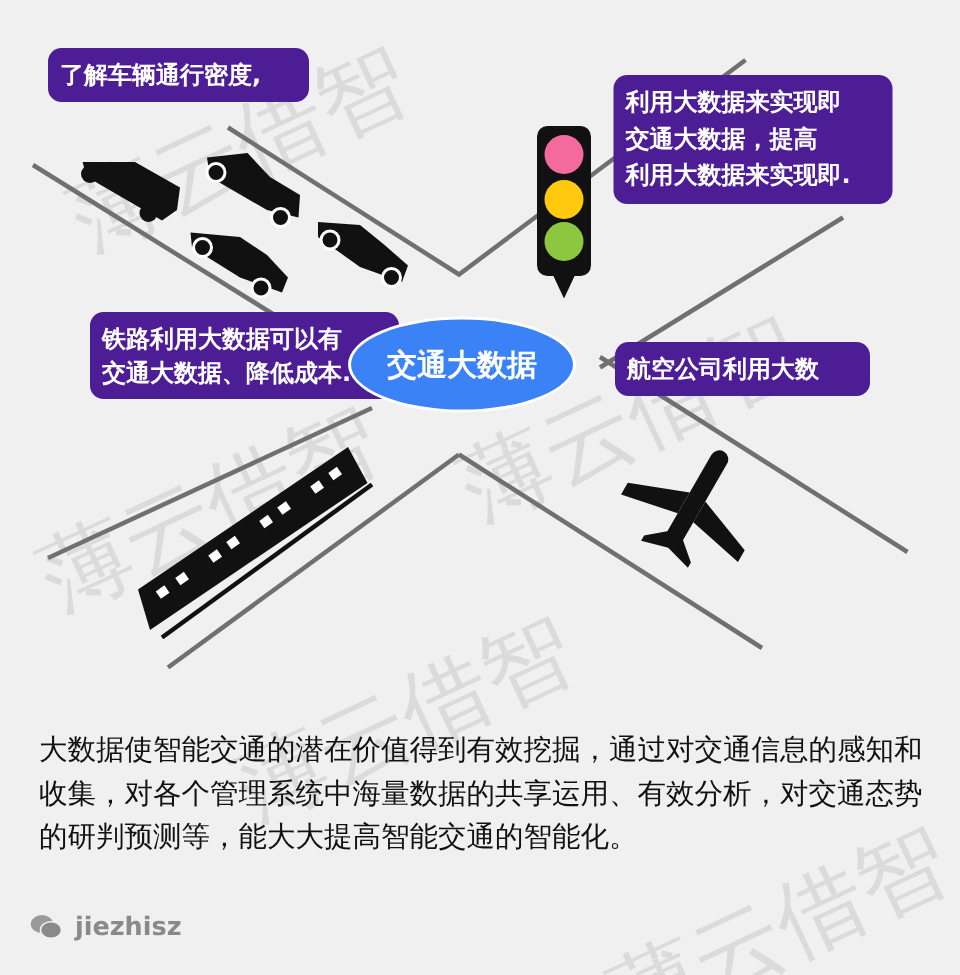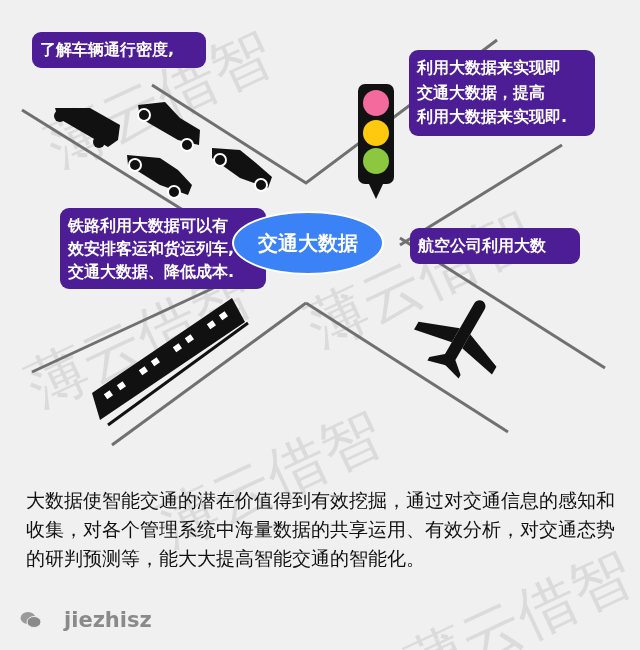--- a/index.html
+++ b/index.html
@@ -5,21 +5,21 @@
   html,body{margin:0;padding:0;}
   body{width:640px;height:650px;background:#f0f0f0;position:relative;overflow:hidden;font-family:"DejaVu Sans","Liberation Sans",sans-serif;}
   .bg-svg{position:absolute;left:0;top:0;width:640px;height:650px;}
   .bubble{position:absolute;background:#4c1d95;color:#fff;font-weight:bold;border-radius:9px;padding:6px 8px;font-size:16px;line-height:24px;box-sizing:border-box;}
   .b1{left:32px;top:32px;width:174px;}
   .b2{left:409px;top:50px;width:186px;font-size:16px;line-height:24.5px;}
   .b3{left:24px;top:208px;width:206px;font-size:16px;line-height:23px;margin-left:36px;}
   .b4{left:410px;top:228px;width:170px;font-size:16px;line-height:24px;}
   .title-ellipse{position:absolute;left:232px;top:211px;width:152px;height:64px;border-radius:50%;background:#3b82f6;border:2px solid #fff;box-sizing:border-box;display:flex;align-items:center;justify-content:center;color:#fff;font-weight:bold;font-size:20px;}
   .summary{position:absolute;left:26px;top:486px;width:590px;font-size:19px;line-height:29px;font-weight:normal;color:#111;}
-  .footer{position:absolute;left:20px;top:608px;display:flex;align-items:center;gap:22px;color:#8a8a8a;font-weight:bold;font-size:21px;text-align:right;}
+  .footer{position:absolute;left:20px;top:608px;display:flex;align-items:center;gap:8px;color:#8a8a8a;font-weight:bold;font-size:17px;text-align:right;}
   .wm{position:absolute;color:rgba(180,180,180,0.35);font-size:60px;font-weight:normal;transform:rotate(-25deg);pointer-events:none;white-space:nowrap;}
 </style>
 </head>
 <body>
 
 <div class="wm" style="left:40px;top:60px;">薄云借智</div>
 <div class="wm" style="left:300px;top:240px;">薄云借智</div>
 <div class="wm" style="left:20px;top:300px;">薄云借智</div>
 <div class="wm" style="left:150px;top:440px;">薄云借智</div>
 <div class="wm" style="left:400px;top:580px;">薄云借智</div>
@@ -98,21 +98,20 @@
 </div>
 
 <div class="bubble b2">
   <div>利用大数据来实现即</div>
   <div>交通大数据，提高</div>
   <div>利用大数据来实现即.</div>
 </div>
 
 <div class="bubble b3">
   <div>铁路利用大数据可以有</div>
-  <div>效安排客运和货运列车,</div>
   <div>交通大数据、降低成本.</div>
 </div>
 
 <div class="bubble b4">
   <div>航空公司利用大数</div>
 </div>
 
 <div class="title-ellipse">
   <span>交通大数据</span>
 </div>

